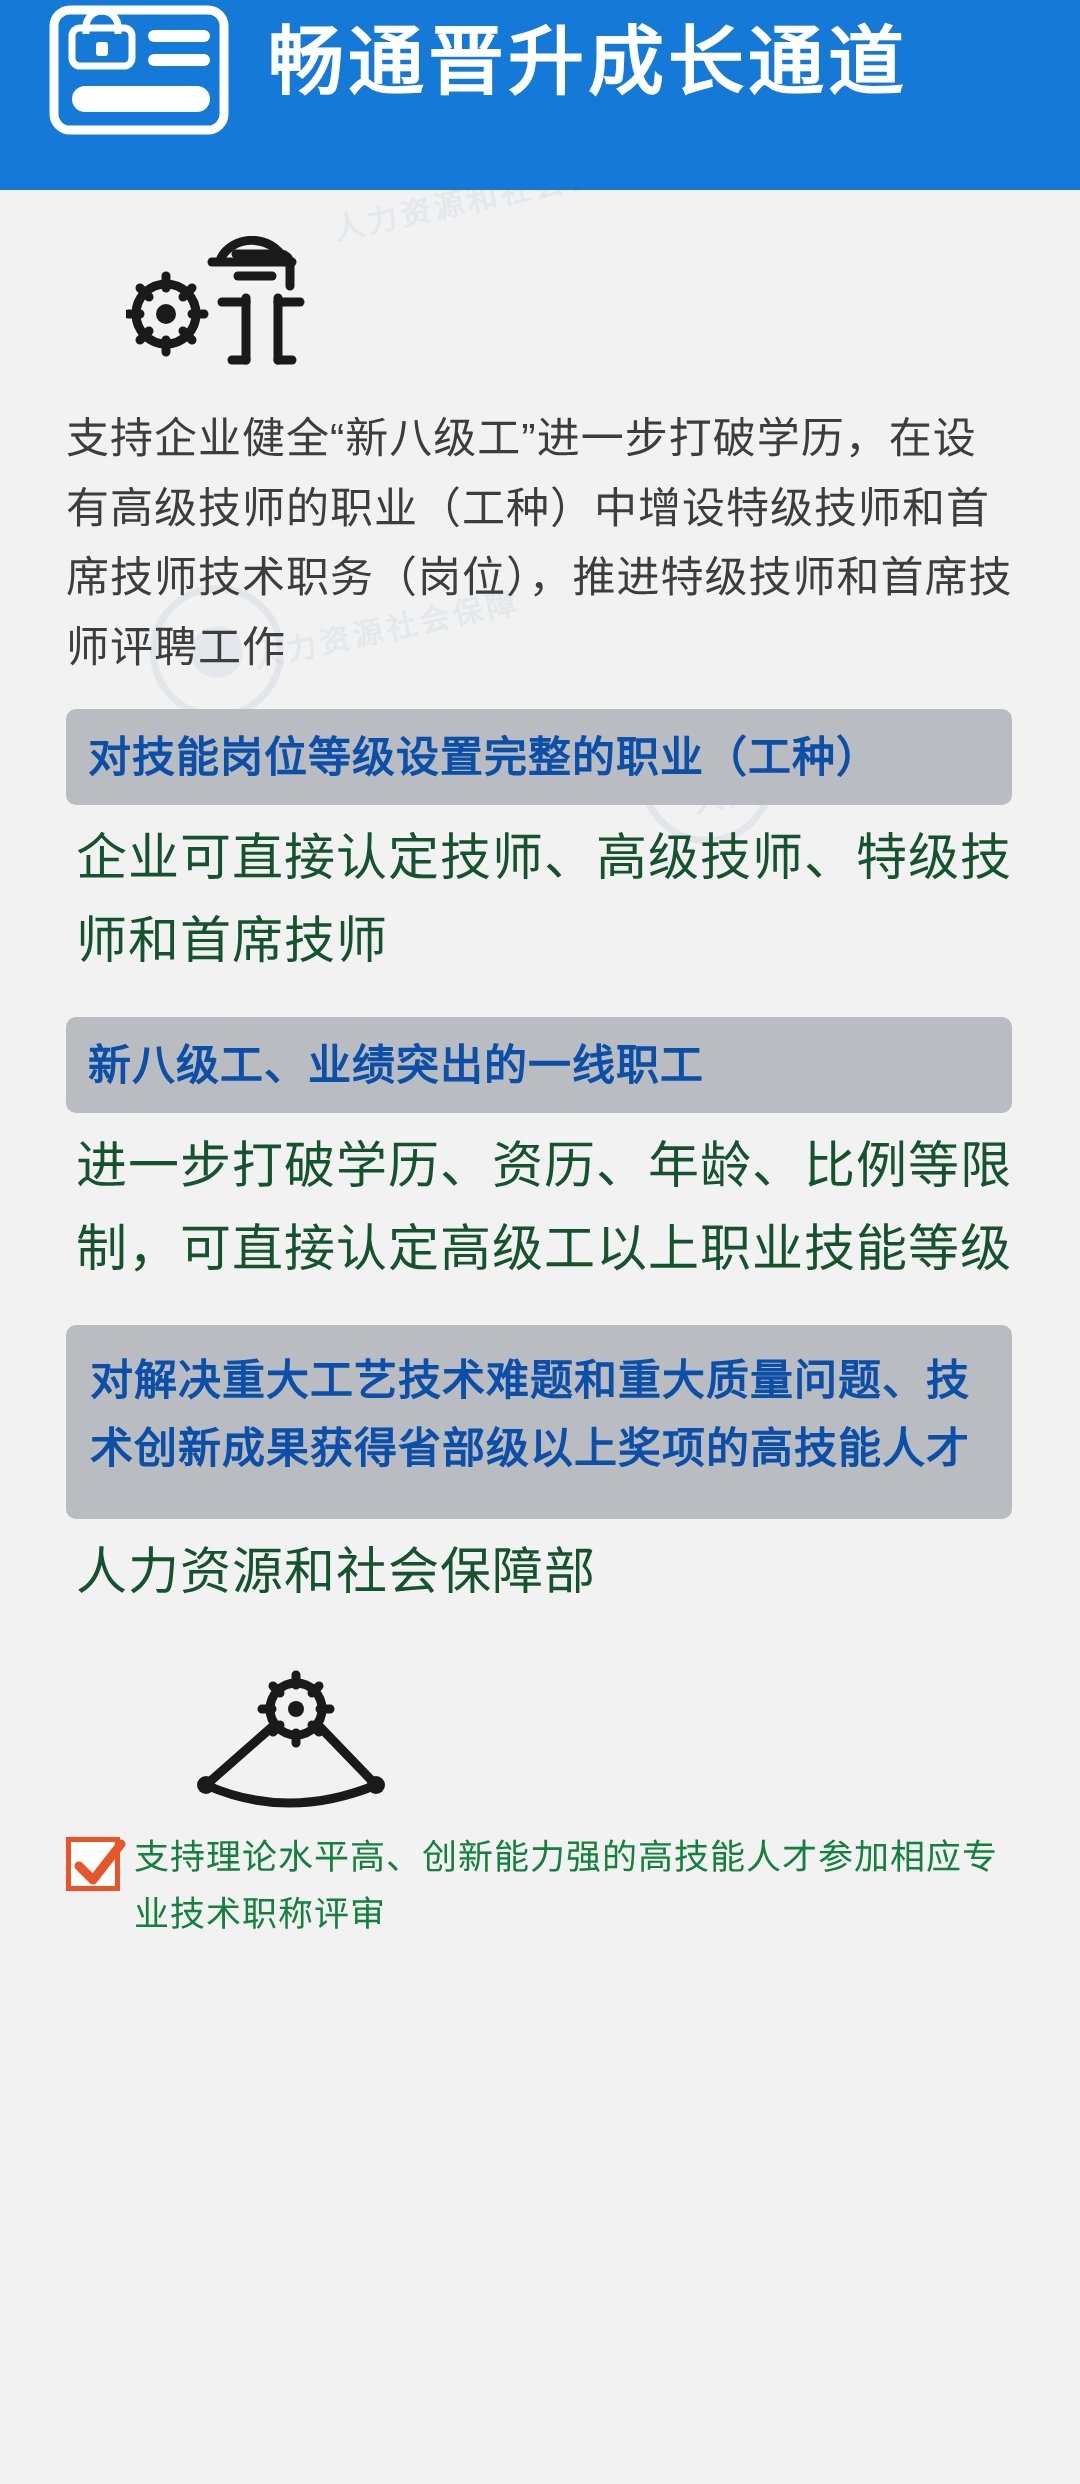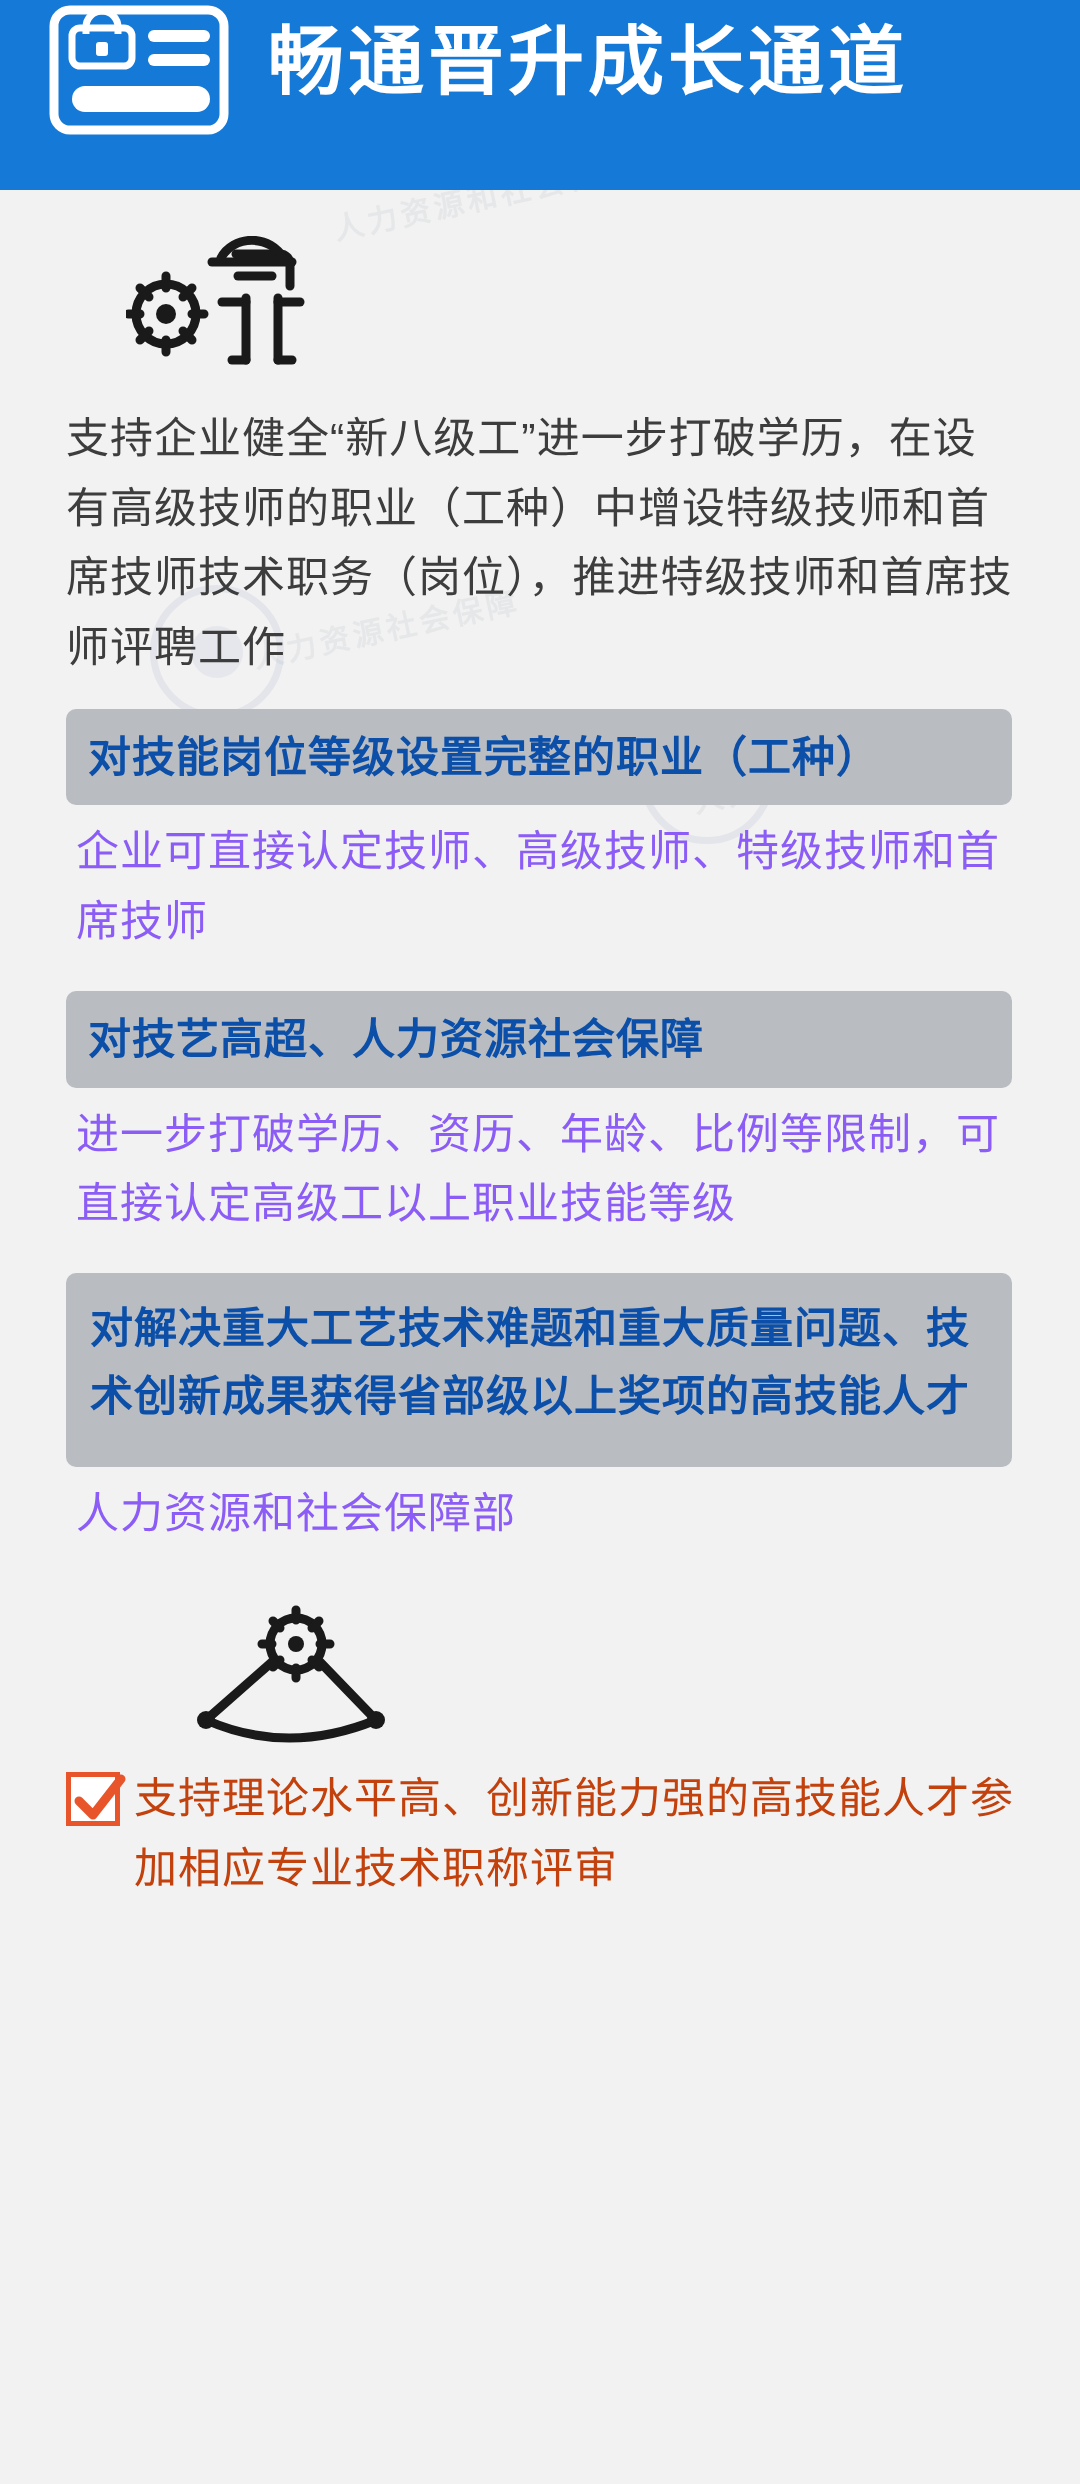--- a/index.html
+++ b/index.html
@@ -115,23 +115,23 @@
     border-radius: 10px;
     margin: 14px 2px 12px 0;
     display: block;
   }
   .band.multi {
     padding: 22px 24px 36px 24px;
     line-height: 1.58;
   }
 
   .sub {
-    font-size: 43px;
+    font-size: 51px;
     line-height: 1.62;
-    color: #8b5cf6;
+    color: #14532d;
     letter-spacing: 1px;
     margin: 6px 0 34px 10px;
   }
 
   .bottom-icon {
     margin: 56px 0 6px 110px;
   }
 
   .check-row {
     display: flex;
@@ -143,23 +143,23 @@
     height: 54px;
     border: 5px solid #e8552a;
     box-sizing: border-box;
     flex: 0 0 auto;
     margin: 8px 14px 0 0;
     position: relative;
     background: #ffffff;
   }
   .check-box svg { position:absolute; left:-2px; top:-6px; }
   .check-text {
-    font-size: 43px;
+    font-size: 35px;
     line-height: 1.62;
-    color: #c2410c;
+    color: #15803d;
     letter-spacing: 1px;
   }
 </style>
 </head>
 <body>
 
 <div class="header">
   <div class="header-icon">
     <svg width="210" height="140" viewBox="0 0 210 140" xmlns="http://www.w3.org/2000/svg">
       <rect x="10" y="10" width="170" height="120" rx="16" ry="16" fill="none" stroke="#ffffff" stroke-width="9"></rect>
@@ -204,21 +204,21 @@
           <path d="M152 66 h22"></path>
         </g>
       </svg>
     </div>
 
     <p class="para">支持企业健全“新八级工”进一步打破学历，在设有高级技师的职业（工种）中增设特级技师和首席技师技术职务（岗位），推进特级技师和首席技师评聘工作</p>
 
     <div class="band">对技能岗位等级设置完整的职业（工种）</div>
     <p class="sub">企业可直接认定技师、高级技师、特级技师和首席技师</p>
 
-    <div class="band">对技艺高超、人力资源社会保障</div>
+    <div class="band">新八级工、业绩突出的一线职工</div>
     <p class="sub">进一步打破学历、资历、年龄、比例等限制，可直接认定高级工以上职业技能等级</p>
 
     <div class="band multi">对解决重大工艺技术难题和重大质量问题、技术创新成果获得省部级以上奖项的高技能人才</div>
     <p class="sub">人力资源和社会保障部</p>
 
     <div class="bottom-icon">
       <svg width="220" height="150" viewBox="0 0 220 150" xmlns="http://www.w3.org/2000/svg">
         <g fill="none" stroke="#1a1a1a" stroke-width="9" stroke-linecap="round" stroke-linejoin="round">
           <circle cx="120" cy="40" r="26"></circle>
           <circle cx="120" cy="40" r="8" fill="#1a1a1a" stroke="none"></circle>

